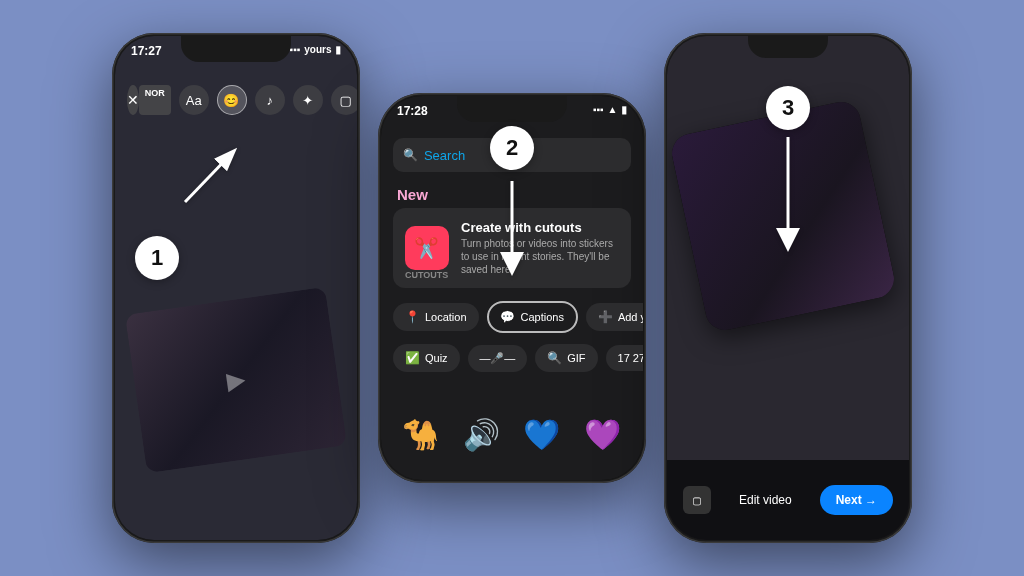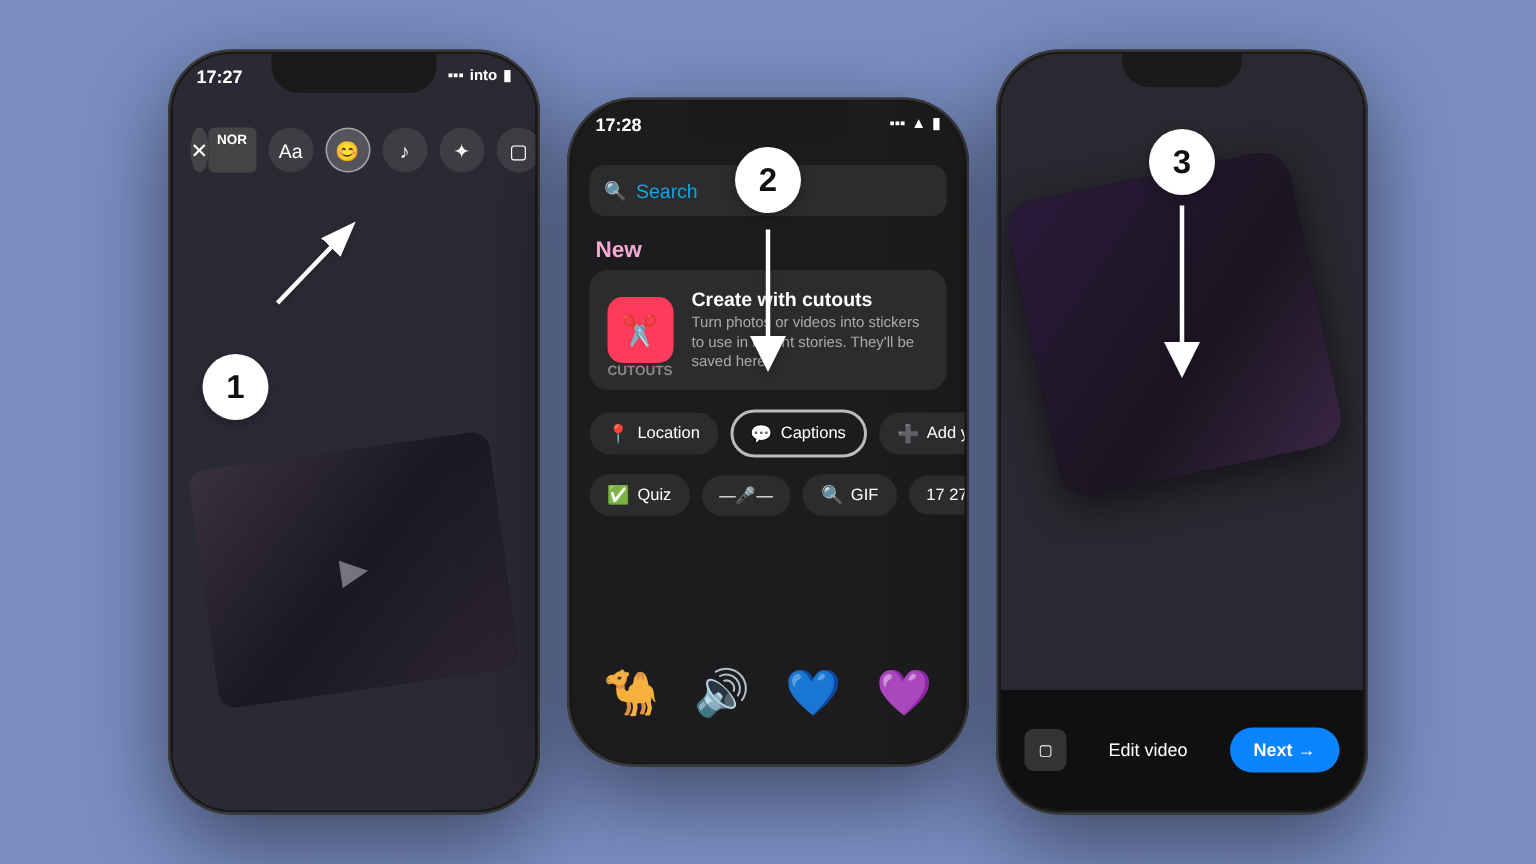--- a/index.html
+++ b/index.html
@@ -301,21 +301,21 @@
 
   <div class="phone">
     <div class="phone-inner">
       <div class="notch"></div>
       <div class="phone1-bg"></div>
 
       <div class="status-bar">
         <span class="status-time">17:27</span>
         <div class="status-icons">
           <span>▪▪▪</span>
-          <span>into</span>
+          <span>yours</span>
           <span>▮</span>
         </div>
       </div>
 
       <div class="phone1-toolbar">
         <div class="toolbar-close">
           <span>✕</span>
         </div>
         <div class="toolbar-icons">
           <div class="toolbar-tag">NOR</div>
@@ -342,21 +342,21 @@
             <marker id="arrow1" markerWidth="8" markerHeight="8" refX="6" refY="3" orient="auto">
               <path d="M0,0 L0,6 L8,3 z" fill="white"></path>
             </marker>
           </defs>
           <line x1="10" y1="70" x2="58" y2="20" stroke="white" stroke-width="3" marker-end="url(#arrow1)"></line>
         </svg>
       </div>
     </div>
   </div>
 
-  <div class="phone" style="width:268px; height:446px; border-radius:44px;">
+  <div class="phone" style="width:268px; height:390px; border-radius:44px;">
     <div class="phone-inner" style="border-radius:41px;">
       <div class="notch"></div>
       <div class="phone2-bg"></div>
 
       <div class="status-bar">
         <span class="status-time">17:28</span>
         <div class="status-icons">
           <span>▪▪▪</span>
           <span>▲</span>
           <span>▮</span>

